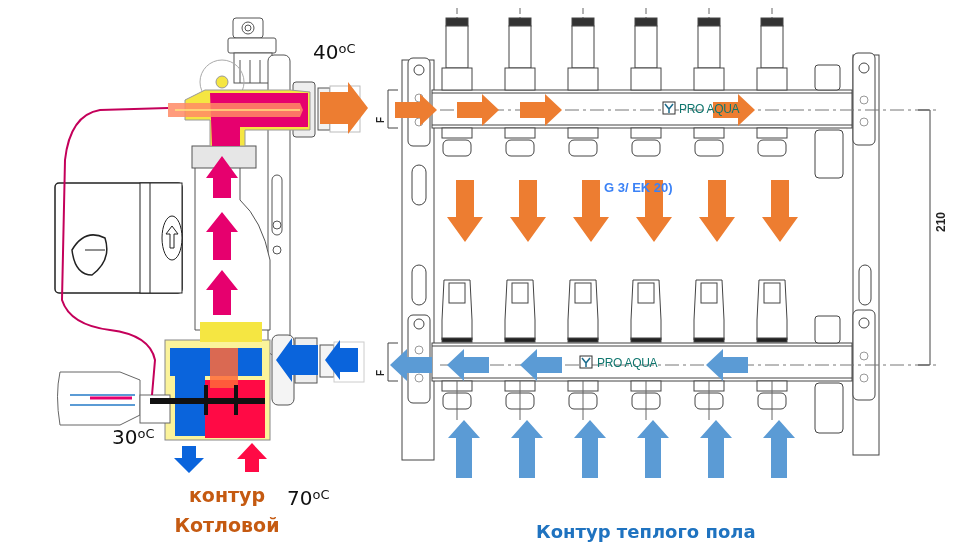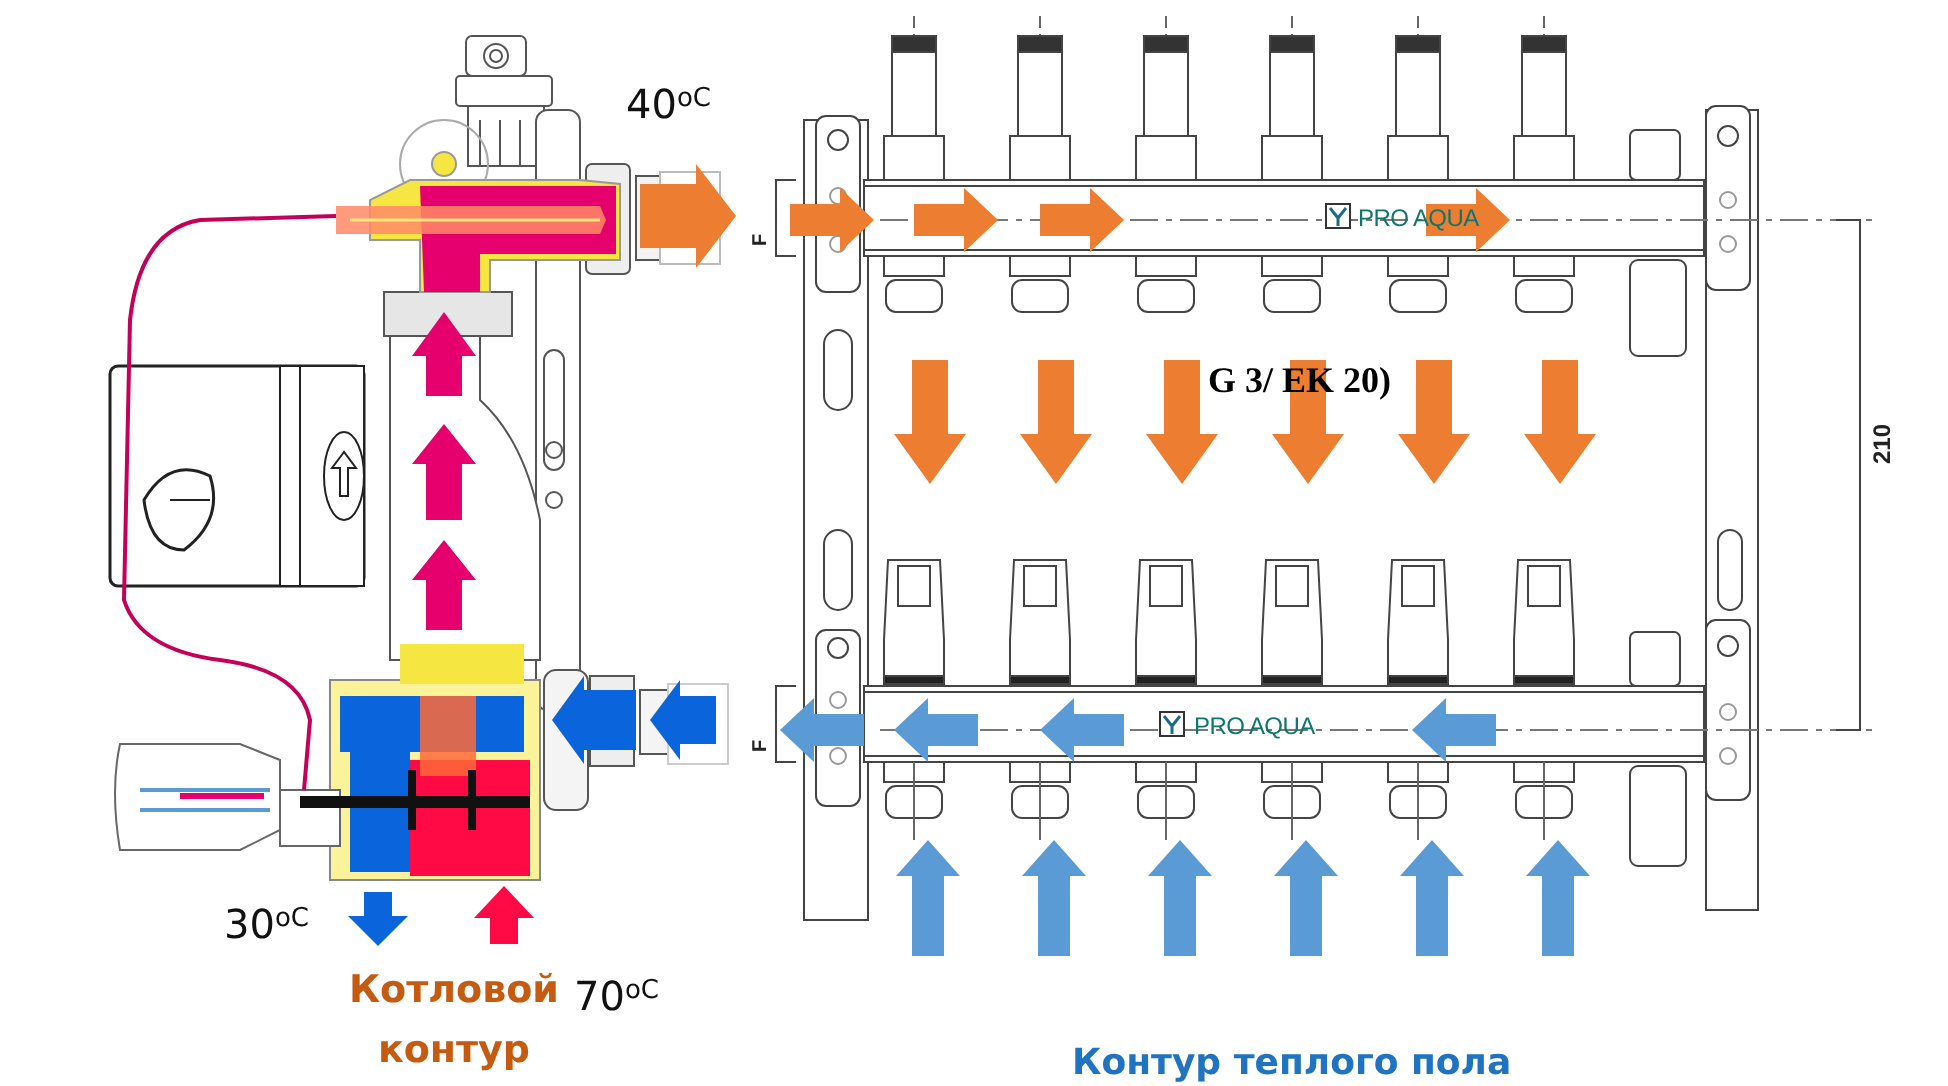--- a/index.html
+++ b/index.html
@@ -7,21 +7,21 @@
          font-family: "Liberation Sans", sans-serif; }
   #stage { position: absolute; left: 0; top: 0; width: 974px; height: 543px; }
   .lbl { position: absolute; white-space: nowrap; }
   .temp { font-family: "DejaVu Sans", sans-serif; font-size: 20px; color: #111; }
   .temp sup { font-size: 13px; vertical-align: 6px; }
   .boiler-label { font-family: "DejaVu Sans", sans-serif; font-weight: bold; font-size: 19px;
                   color: #c55a11; text-align: center; line-height: 30px; }
   .floor-label { font-family: "DejaVu Sans", sans-serif; font-weight: bold; font-size: 18px; color: #1f73c0; }
   .brand { font-family: "Liberation Sans", sans-serif; font-size: 12px; color: #0f766e; letter-spacing: -0.3px; }
   .dim { font-family: "Liberation Sans", sans-serif; font-weight: bold; font-size: 12px; color: #222; }
-  .gtext { font-family: Liberation Serif, serif; font-weight: bold; font-size: 18px; color: #000000; }
+  .gtext { font-family: Liberation Sans, sans-serif; font-weight: bold; font-size: 13px; color: #3b82f6; }
 </style>
 </head>
 <body>
 
 <div id="stage">
 <svg width="974" height="543" viewBox="0 0 974 543" xmlns="http://www.w3.org/2000/svg">
   <defs>
     <marker id="none"></marker>
   </defs>
 
@@ -329,30 +329,30 @@
         <path d="M645 478 L661 478 L661 438 L669 438 L653 420 L637 438 L645 438 Z" fill="#5b9bd5"></path>
         <path d="M708 478 L724 478 L724 438 L732 438 L716 420 L700 438 L708 438 Z" fill="#5b9bd5"></path>
         <path d="M771 478 L787 478 L787 438 L795 438 L779 420 L763 438 L771 438 Z" fill="#5b9bd5"></path>
       </g>
 </svg>
 
 
 <div class="lbl temp" style="left:313px; top:40px;">
   <span>40</span><sup>oC</sup>
 </div>
-<div class="lbl temp" style="left:112px; top:450px;text-align:center;">
+<div class="lbl temp" style="left:112px; top:425px;text-align:center;">
   <span>30</span><sup>oC</sup>
 </div>
 <div class="lbl temp" style="left:287px; top:450px;margin-top:36px;">
   <span>70</span><sup>oC</sup>
 </div>
 
 <div class="lbl boiler-label" style="left:172px; top:480px; width:110px;">
+  <div>контур</div>
   <div>Котловой</div>
-  <div>контур</div>
 </div>
 
 <div class="lbl floor-label" style="left:536px; top:497px;margin-top:24px;">Контур теплого пола</div>
 
 <div class="lbl brand" style="left:679px; top:102px;">PRO AQUA</div>
 <div class="lbl brand" style="left:597px; top:356px;">PRO AQUA</div>
 
 <div class="lbl gtext" style="left:604px; top:180px;">G 3/   EK 20)</div>
 
 <div class="lbl dim" style="left:934px; top:232px; transform:rotate(-90deg); transform-origin:left top;">210</div>

